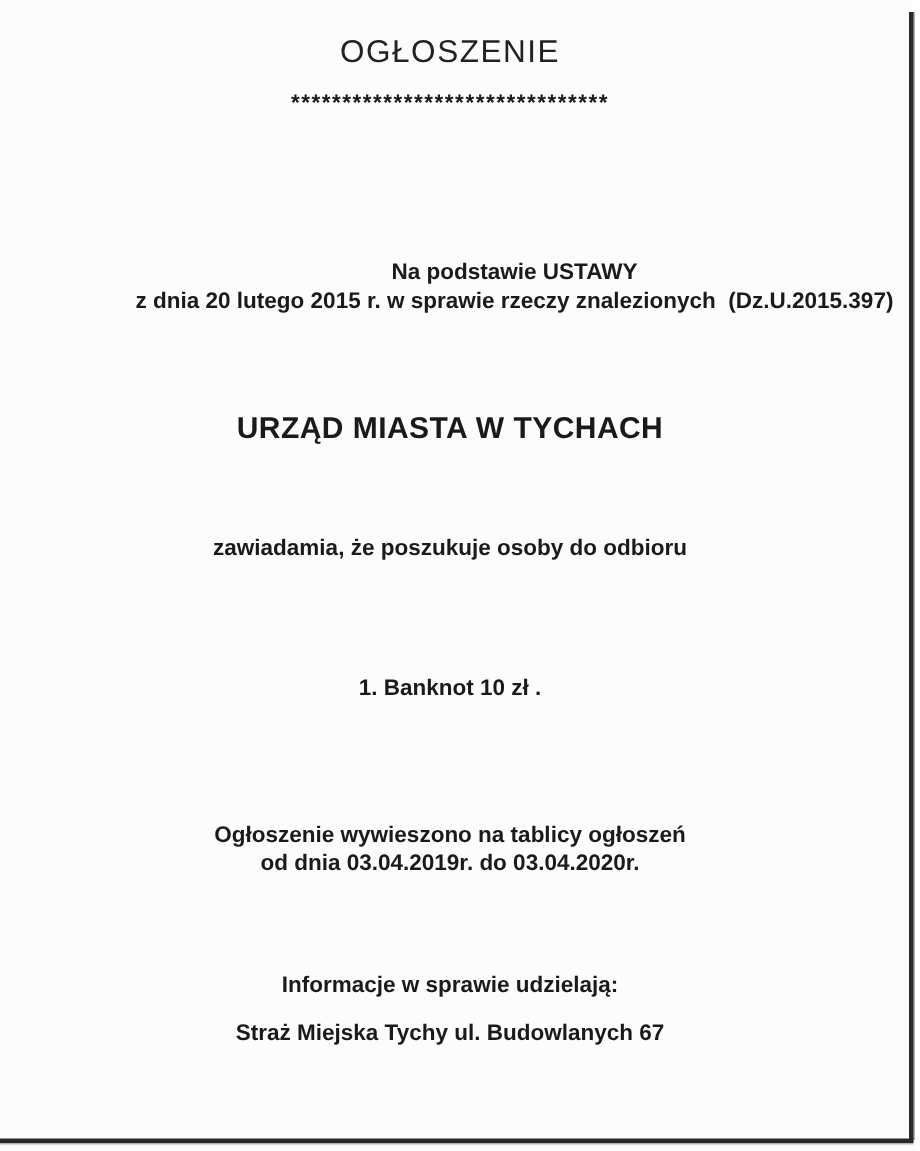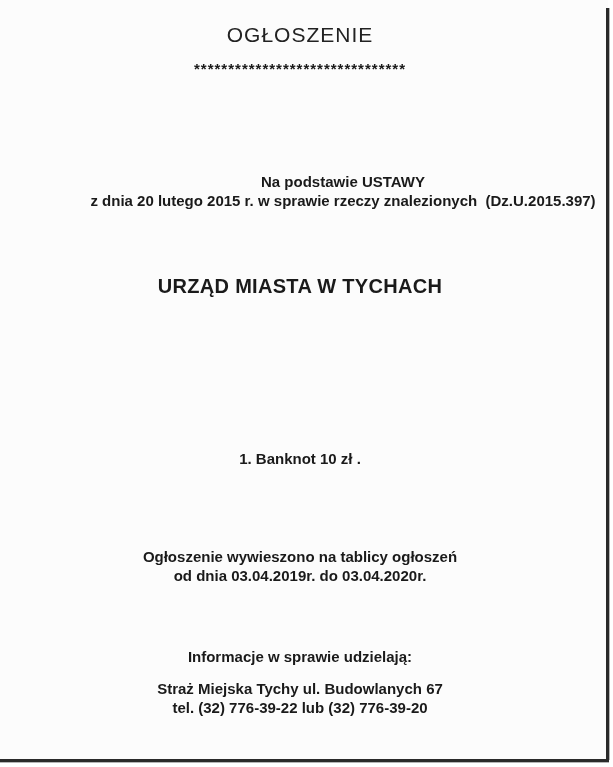--- a/index.html
+++ b/index.html
@@ -94,35 +94,35 @@
   <div class="block separator">*******************************</div>
 
   <div class="block legal-basis">
     <div class="line">Na podstawie USTAWY</div>
     <div class="line">z dnia 20 lutego 2015 r. w sprawie rzeczy znalezionych  (Dz.U.2015.397)</div>
   </div>
 
   <div class="block office-name">URZĄD MIASTA W TYCHACH</div>
 
   <div class="block notice">
+    <div class="line">zawiadamia, że poszukuje osoby do odbioru</div>
   </div>
 
   <div class="block found-item">1. Banknot 10 zł .</div>
 
   <div class="block item-details">
   </div>
 
   <div class="block posting-info">
     <div class="line">Ogłoszenie wywieszono na tablicy ogłoszeń</div>
     <div class="line">od dnia 03.04.2019r. do 03.04.2020r.</div>
   </div>
 
   <div class="block info-header">Informacje w sprawie udzielają:</div>
 
   <div class="block contact">
     <div class="line">Straż Miejska Tychy ul. Budowlanych 67</div>
-    <div class="line">tel. (32) 776-39-22 lub (32) 776-39-20</div>
   </div>
 
 </div>
 
 <div class="shadow-right"></div>
 <div class="shadow-bottom"></div>
 
 </body></html>

